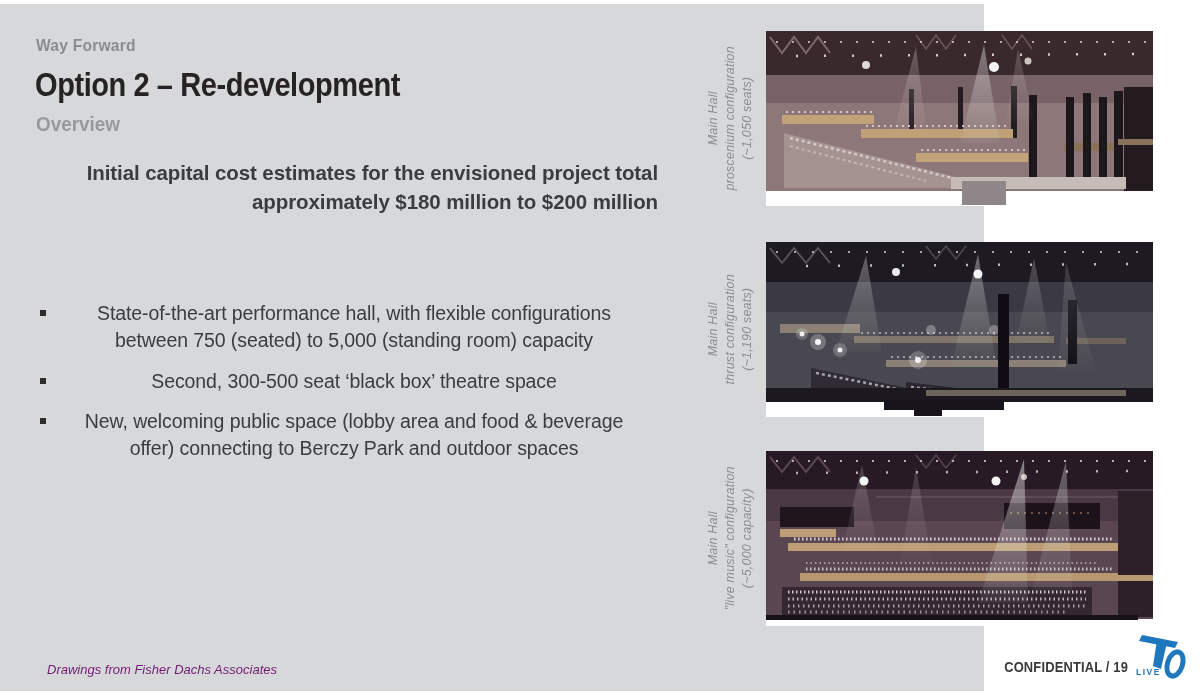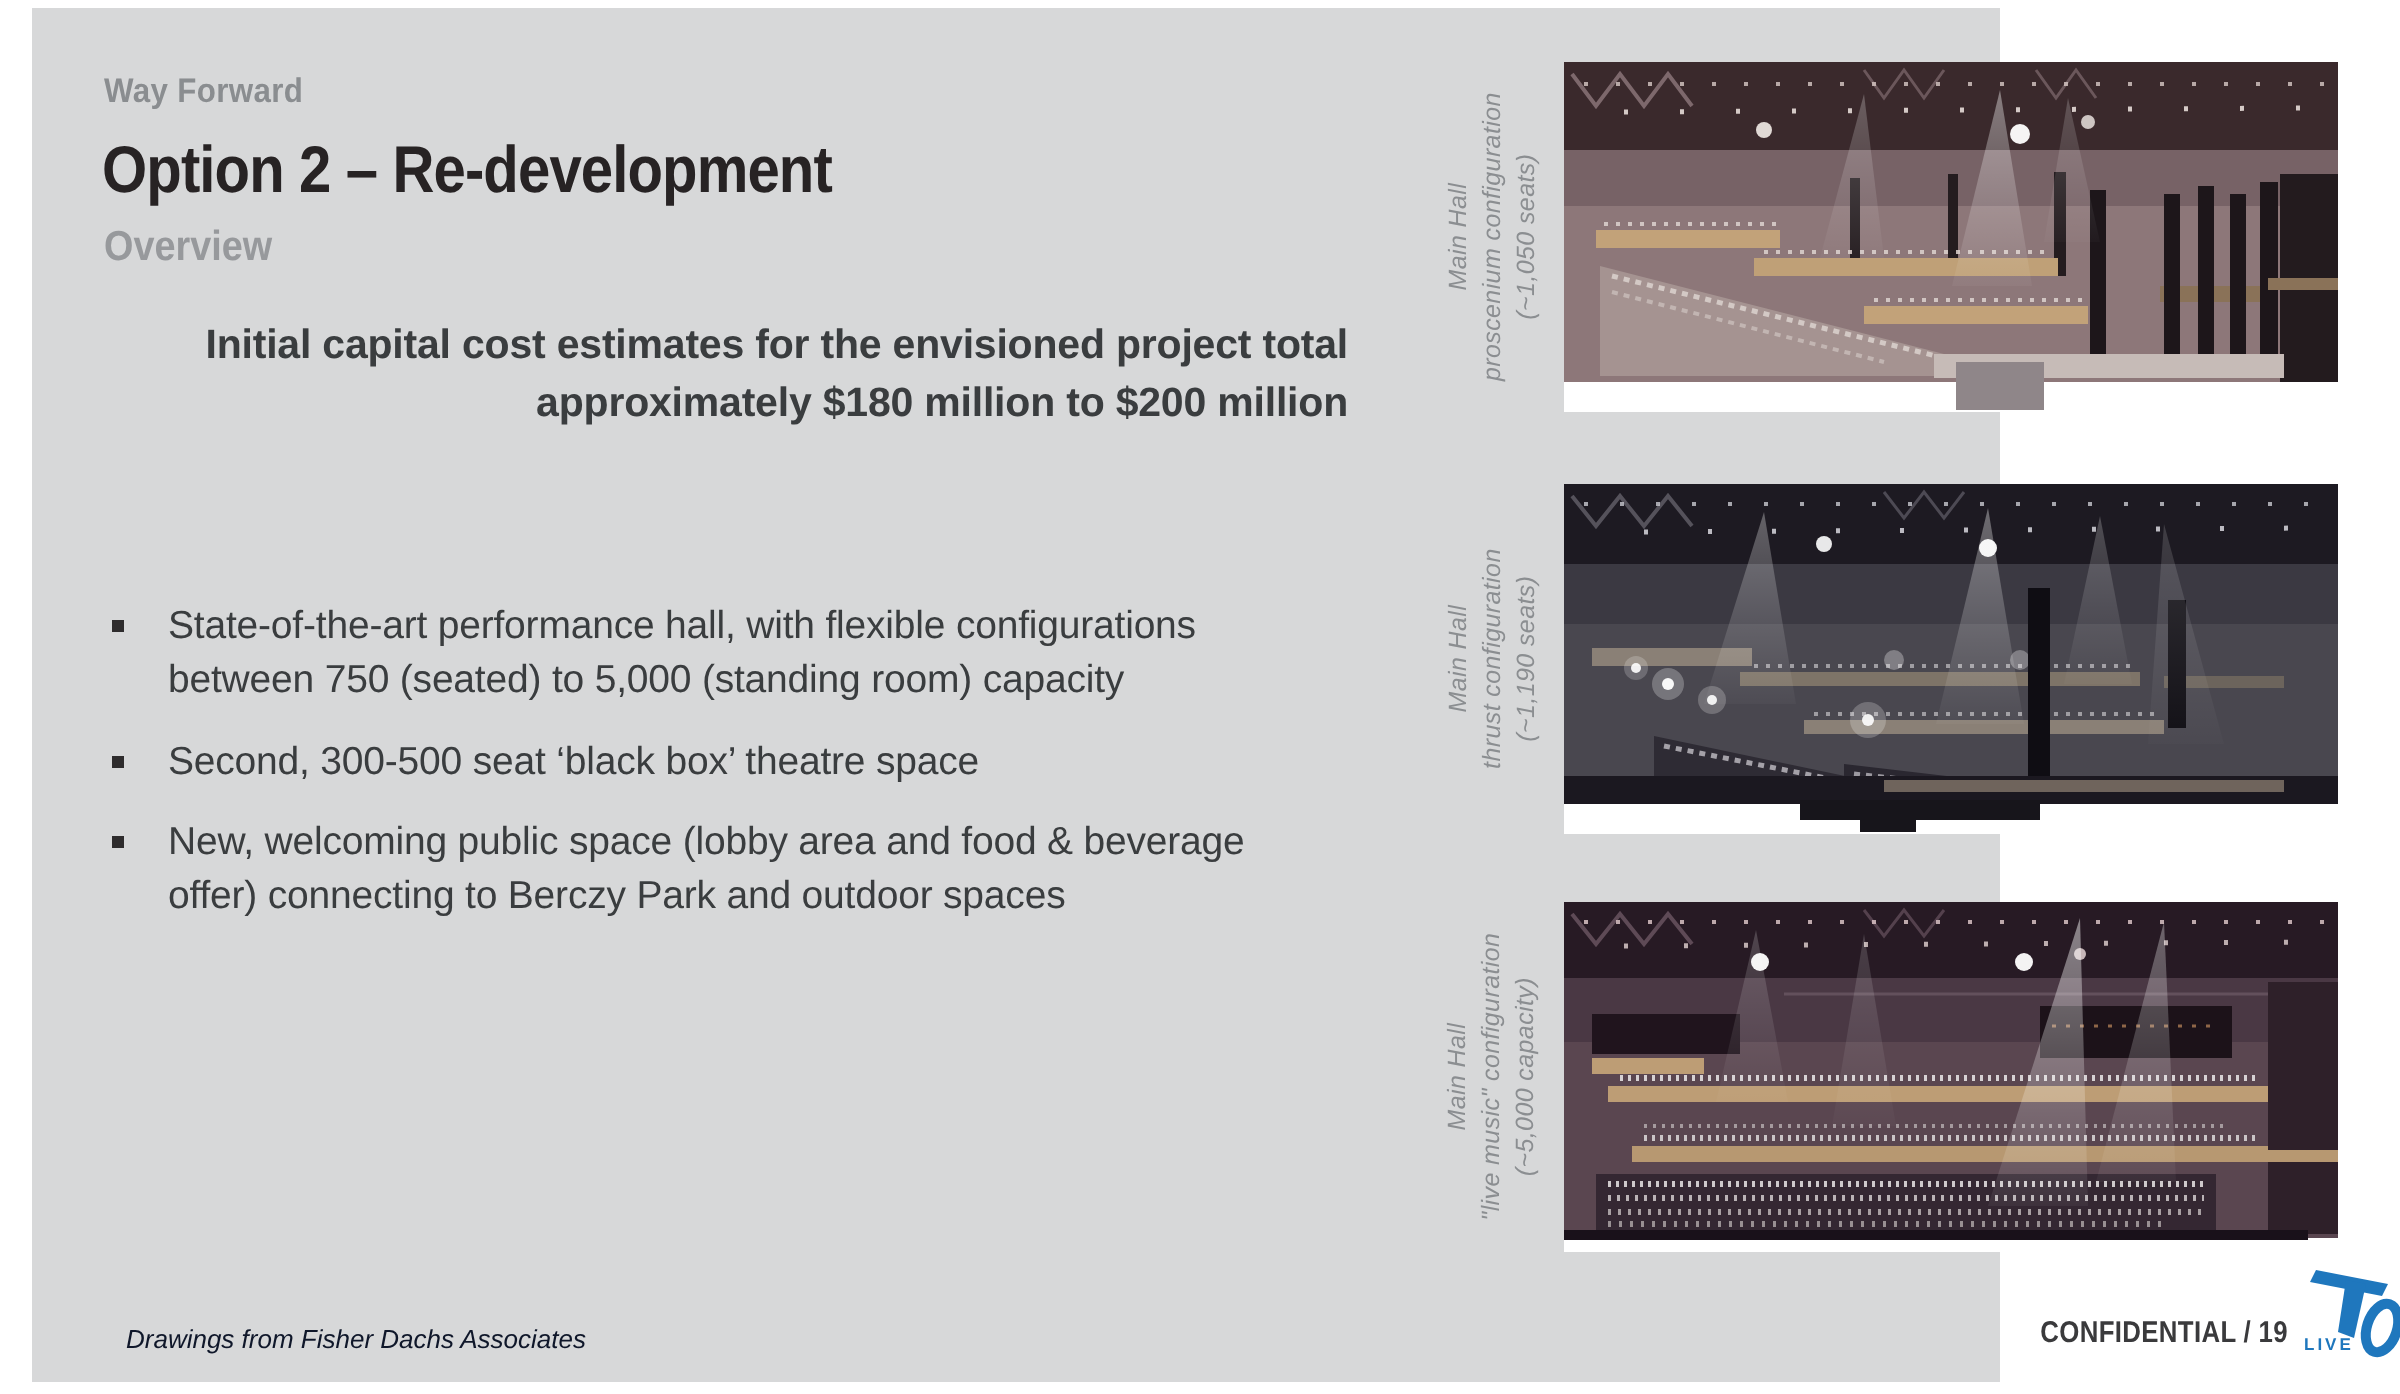--- a/index.html
+++ b/index.html
@@ -2,46 +2,46 @@
 <html style="--slide-bg: #d7d8d9; --title: #272324; --eyebrow: #8a8d90; --subtitle: #97999c; --body: #3a3d3f; --caption: #8b8e91; --blue: #1f77bd;"><head>
 <meta charset="utf-8">
 <style>
   :root{
     --slide-bg:#d7d8d9; --title:#272324; --eyebrow:#8a8d90; --subtitle:#97999c;
     --body:#3a3d3f; --caption:#8b8e91; --blue:#1f77bd;
   }
   *{margin:0;padding:0;box-sizing:border-box;}
   html,body{width:1200px;height:697px;background:#ffffff;overflow:hidden;
     font-family:"Liberation Sans",sans-serif;}
-  .slide{position:absolute;left:16px;top:4px;width:984px;height:687px;background:var(--slide-bg);}
+  .slide{position:absolute;left:0;top:4px;width:984px;height:687px;background:var(--slide-bg);}
   .abs{position:absolute;}
 
   .eyebrow{left:36px;top:32px;font-size:17px;font-weight:bold;color:var(--eyebrow);
     transform:scaleX(.92);transform-origin:left top;letter-spacing:.2px;}
   .title{left:35px;top:62px;font-size:33px;font-weight:bold;color:var(--title);
     transform:scaleX(.88);transform-origin:left top;letter-spacing:-.5px;}
   .subtitle{left:36px;top:108px;font-size:21px;font-weight:bold;color:var(--subtitle);
     transform:scaleX(.9);transform-origin:left top;}
 
   .lead{left:36px;top:155px;width:622px;font-size:20.5px;font-weight:bold;
     color:var(--body);line-height:1.4;letter-spacing:-.1px;text-align:right;}
   .intro{left:36px;top:222px;width:520px;font-size:20.5px;color:var(--body);line-height:1.38;}
 
   .bullets{left:40px;top:296px;width:600px;list-style:none;}
   .bullets li{display:flex;margin-bottom:13px;}
   .bullet-sq{width:6px;height:6px;background:#2e2c2d;margin:10px 0 0 0;flex:none;}
   .bullet-text{margin-left:22px;font-size:19.5px;color:var(--body);line-height:1.4;
-    width:585px;letter-spacing:-.1px;}
+    width:585px;letter-spacing:-.1px;text-align:center;}
 
   .row-caption{width:64px;height:175px;display:flex;align-items:center;justify-content:center;}
   .row-caption .cap-inner{transform:rotate(-90deg);white-space:nowrap;text-align:center;
     font-style:italic;font-size:12.5px;color:var(--caption);line-height:1.35;letter-spacing:.2px;}
   .rendering{display:block;background:#ffffff;}
 
-  .footer-note{left:47px;top:658px;font-style:italic;font-size:13px;color:#0f172a;}
+  .footer-note{left:47px;top:658px;font-style:italic;font-size:13px;color:#701a75;}
   .confidential{left:958px;top:654px;width:170px;text-align:right;font-size:15px;
     font-weight:bold;color:#3a3a3c;transform:scaleX(.86);transform-origin:right top;
     letter-spacing:.2px;}
   .logo{left:1134px;top:628px;}
 </style>
 </head>
 <body>
 
 <div class="slide">
 

